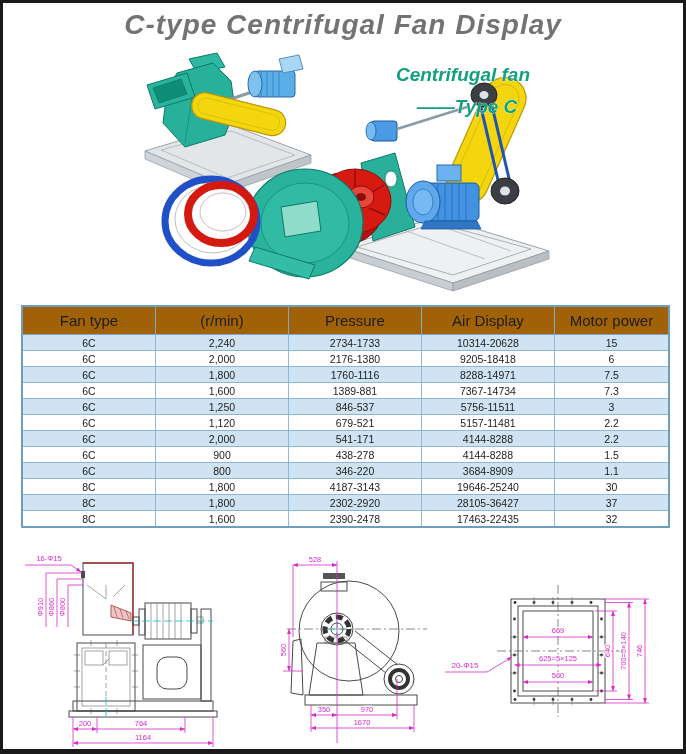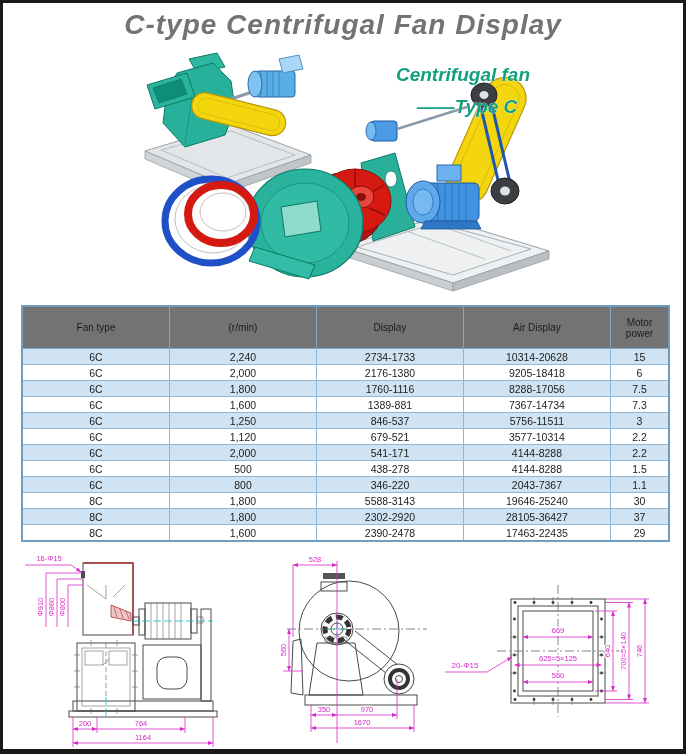--- a/index.html
+++ b/index.html
@@ -15,22 +15,22 @@
   .illustration{position:absolute;left:130px;top:48px;}
   .caption{font-size:19px;font-weight:bold;font-style:italic;fill:#13a07f;
     stroke:#ffffff;stroke-width:0.6px;paint-order:stroke;}
   
   .spec-table{
     position:absolute;left:18px;top:302px;width:649px;border-collapse:collapse;
     table-layout:fixed;font-size:10.5px;color:#1c1c1c;
     border:2px solid #6f9dc0;
   }
   .spec-table th{
-    height:27px;font-weight:normal;font-size:10px;background:#737373;
-    border:1px solid #7fa8c8;text-align:center;padding:7px;
+    height:27px;font-weight:normal;font-size:15px;background:#a16207;
+    border:1px solid #7fa8c8;text-align:center;padding:0;
   }
   .spec-table td{
     height:15px;border:1px solid #8fb6d4;text-align:center;padding:0;background:#ffffff;
   }
   .spec-table tr.alt td{background:#cfe3f2;}
   
   .drawing{position:absolute;}
   .dwg-left{left:10px;top:544px;}
   .dwg-mid{left:256px;top:544px;}
   .dwg-right{left:436px;top:544px;}
@@ -147,21 +147,21 @@
 
     <text class="caption" x="330" y="30" text-anchor="middle">Centrifugal fan</text>
     <text class="caption" x="334" y="62" text-anchor="middle">——Type C</text>
   </svg>
 
   <table class="spec-table">
     <thead>
       <tr>
         <th style="width:20.4%">Fan type</th>
         <th style="width:20.4%">(r/min)</th>
-        <th style="width:20.4%">Display</th>
+        <th style="width:20.4%">Pressure</th>
         <th style="width:20.4%">Air Display</th>
         <th>Motor power</th>
       </tr>
     </thead>
     <tbody>
         <tr class="alt">
       <td>6C</td>
       <td>2,240</td>
       <td>2734-1733</td>
       <td>10314-20628</td>
@@ -171,85 +171,85 @@
       <td>6C</td>
       <td>2,000</td>
       <td>2176-1380</td>
       <td>9205-18418</td>
       <td>6</td>
     </tr>
         <tr class="alt">
       <td>6C</td>
       <td>1,800</td>
       <td>1760-1116</td>
-      <td>8288-17056</td>
+      <td>8288-14971</td>
       <td>7.5</td>
     </tr>
         <tr>
       <td>6C</td>
       <td>1,600</td>
       <td>1389-881</td>
       <td>7367-14734</td>
       <td>7.3</td>
     </tr>
         <tr class="alt">
       <td>6C</td>
       <td>1,250</td>
       <td>846-537</td>
       <td>5756-11511</td>
       <td>3</td>
     </tr>
         <tr>
       <td>6C</td>
       <td>1,120</td>
       <td>679-521</td>
-      <td>3577-10314</td>
+      <td>5157-11481</td>
       <td>2.2</td>
     </tr>
         <tr class="alt">
       <td>6C</td>
       <td>2,000</td>
       <td>541-171</td>
       <td>4144-8288</td>
       <td>2.2</td>
     </tr>
         <tr>
       <td>6C</td>
-      <td>500</td>
+      <td>900</td>
       <td>438-278</td>
       <td>4144-8288</td>
       <td>1.5</td>
     </tr>
         <tr class="alt">
       <td>6C</td>
       <td>800</td>
       <td>346-220</td>
-      <td>2043-7367</td>
+      <td>3684-8909</td>
       <td>1.1</td>
     </tr>
         <tr>
       <td>8C</td>
       <td>1,800</td>
-      <td>5588-3143</td>
+      <td>4187-3143</td>
       <td>19646-25240</td>
       <td>30</td>
     </tr>
         <tr class="alt">
       <td>8C</td>
       <td>1,800</td>
       <td>2302-2920</td>
       <td>28105-36427</td>
       <td>37</td>
     </tr>
         <tr>
       <td>8C</td>
       <td>1,600</td>
       <td>2390-2478</td>
       <td>17463-22435</td>
-      <td>29</td>
+      <td>32</td>
     </tr>
       </tbody>
   </table>
 
   <svg class="drawing dwg-left" width="235" height="205" viewBox="0 0 235 205">
     <defs>
       <marker id="mA1" viewBox="0 0 10 10" refX="9" refY="5" markerWidth="7" markerHeight="7" orient="auto-start-reverse">
         <path d="M0,1.5 L9,5 L0,8.5 z" fill="#d929c9"></path>
       </marker>
     </defs>

